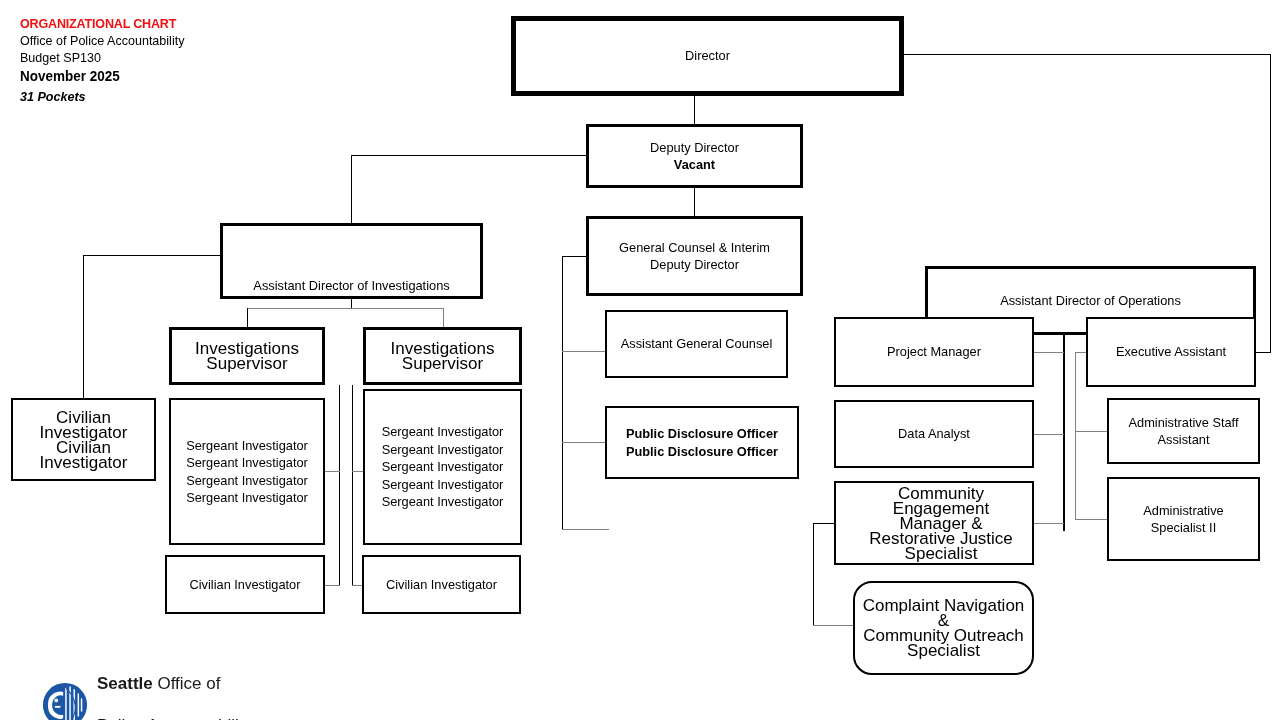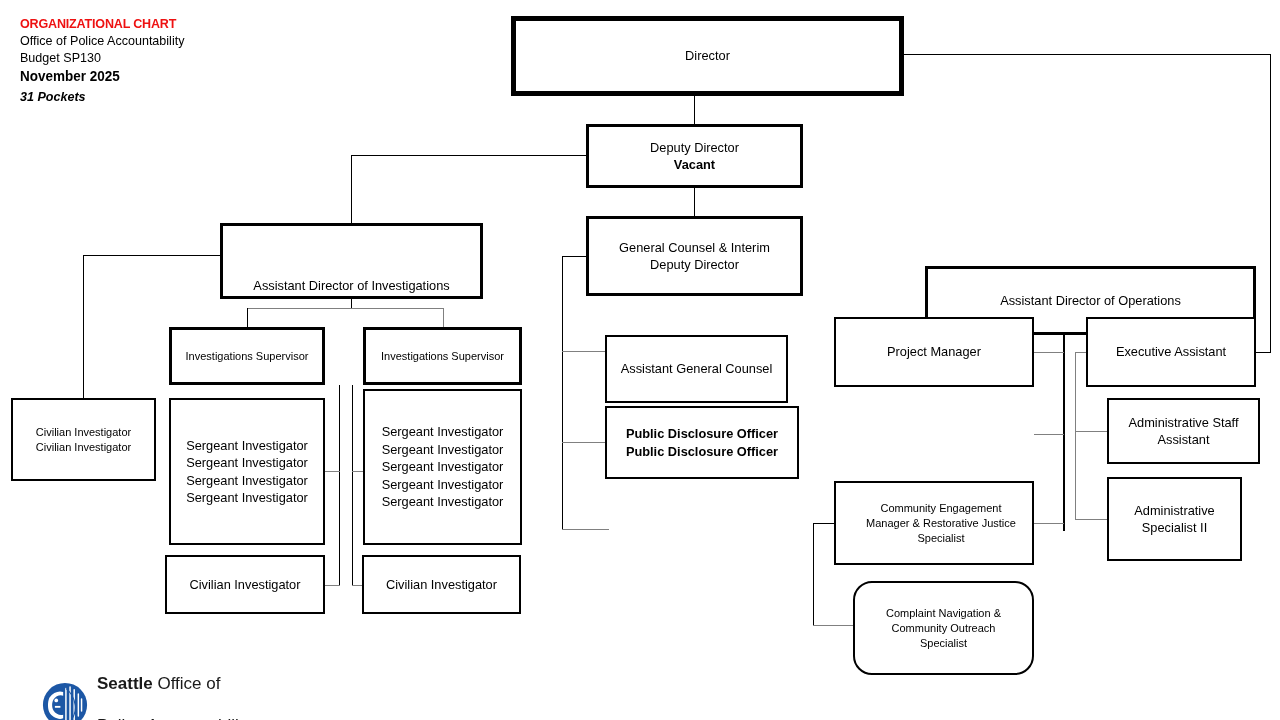--- a/index.html
+++ b/index.html
@@ -69,21 +69,21 @@
     justify-content: center;
     text-align: center;
     color: #000000;
     font-size: 12.8px;
     line-height: 17.5px;
     padding: 2px 6px;
     z-index: 5;
   }
   .box.thick  { border-width: 5px; margin-left: 13px; }
   .box.medium { border-width: 3px; }
-  .box.small-text { font-size: 11px; line-height: 15px; justify-content: flex-end; }
+  .box.small-text { font-size: 17px; line-height: 15px; justify-content: flex-end; }
   .box-text { white-space: pre-line; width: 100%; }
   .vacant {
     font-weight: bold;
   }
 
   
   .line {
     position: absolute;
     background: #000000;
     z-index: 1;
@@ -222,34 +222,37 @@
   </div>
 
   <div class="box" style="left:165px; top:555px; width:160px; height:59px;">
     <span class="box-text">Civilian Investigator</span>
   </div>
 
   <div class="box" style="left:362px; top:555px; width:159px; height:59px;">
     <span class="box-text">Civilian Investigator</span>
   </div>
 
-  <div class="box" style="left:605px; top:335px; width:183px; height:68px;">
+  <div class="box" style="left:605px; top:310px; width:183px; height:68px;">
     <span class="box-text">Assistant General Counsel</span>
   </div>
 
   <div class="box" style="left:605px; top:406px; width:194px; height:73px;font-weight:bold;">
     <span class="box-text">Public Disclosure Officer
 Public Disclosure Officer</span>
   </div>
 
 
   <div class="box" style="left:834px; top:317px; width:200px; height:70px;">
     <span class="box-text">Project Manager</span>
   </div>
 
+  <div class="box" style="left:834px; top:400px; width:200px; height:68px;">
+    <span class="box-text">Data Analyst</span>
+  </div>
 
   <div class="box small-text" style="left:834px; top:481px; width:200px; height:84px;padding-left:20px;">
     <span class="box-text">Community Engagement
 Manager &amp; Restorative Justice
 Specialist</span>
   </div>
 
   <div class="box small-text" style="left:853px; top:581px; width:181px; height:94px;border-radius:19px;">
     <span class="box-text">Complaint Navigation &amp;
 Community Outreach
@@ -258,21 +261,21 @@
 
   <div class="box" style="left:1086px; top:317px; width:170px; height:70px;">
     <span class="box-text">Executive Assistant</span>
   </div>
 
   <div class="box" style="left:1107px; top:398px; width:153px; height:66px;">
     <span class="box-text">Administrative Staff
 Assistant</span>
   </div>
 
-  <div class="box" style="left:1107px; top:477px; width:135px; height:84px;">
+  <div class="box" style="left:1107px; top:477px; width:153px; height:84px;">
     <span class="box-text">Administrative
 Specialist II</span>
   </div>
 
   <div id="logo">
     <svg id="logo-mark" viewBox="0 0 100 100">
       <circle cx="50" cy="50" r="48" fill="#1c57a5"></circle>
       <path d="M50 4 a46 46 0 0 0 0 92 z" fill="#1c57a5"></path>
       <g fill="#ffffff">
         <path d="M16 34 C24 22 38 18 46 22 L46 30 C40 27 30 30 25 38 C21 45 21 55 25 62 C30 70 40 74 46 71 L46 79 C36 83 22 77 16 66 C12 57 12 43 16 34 Z"></path>

